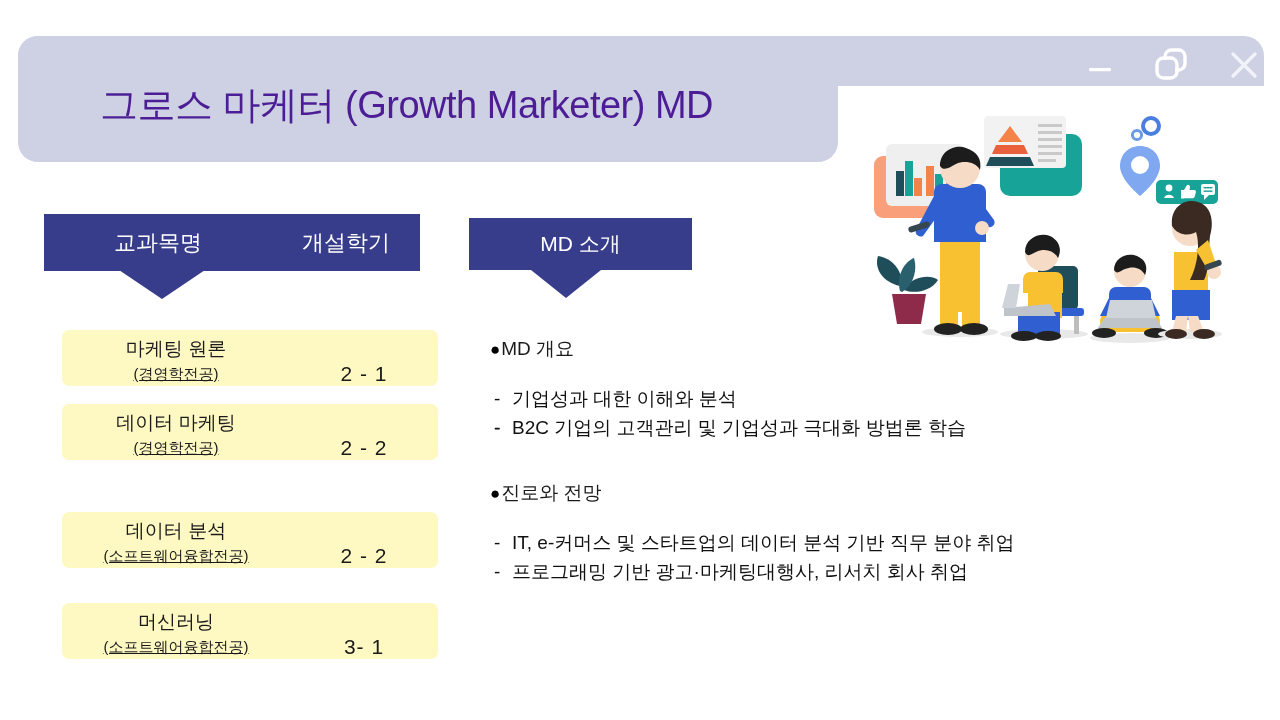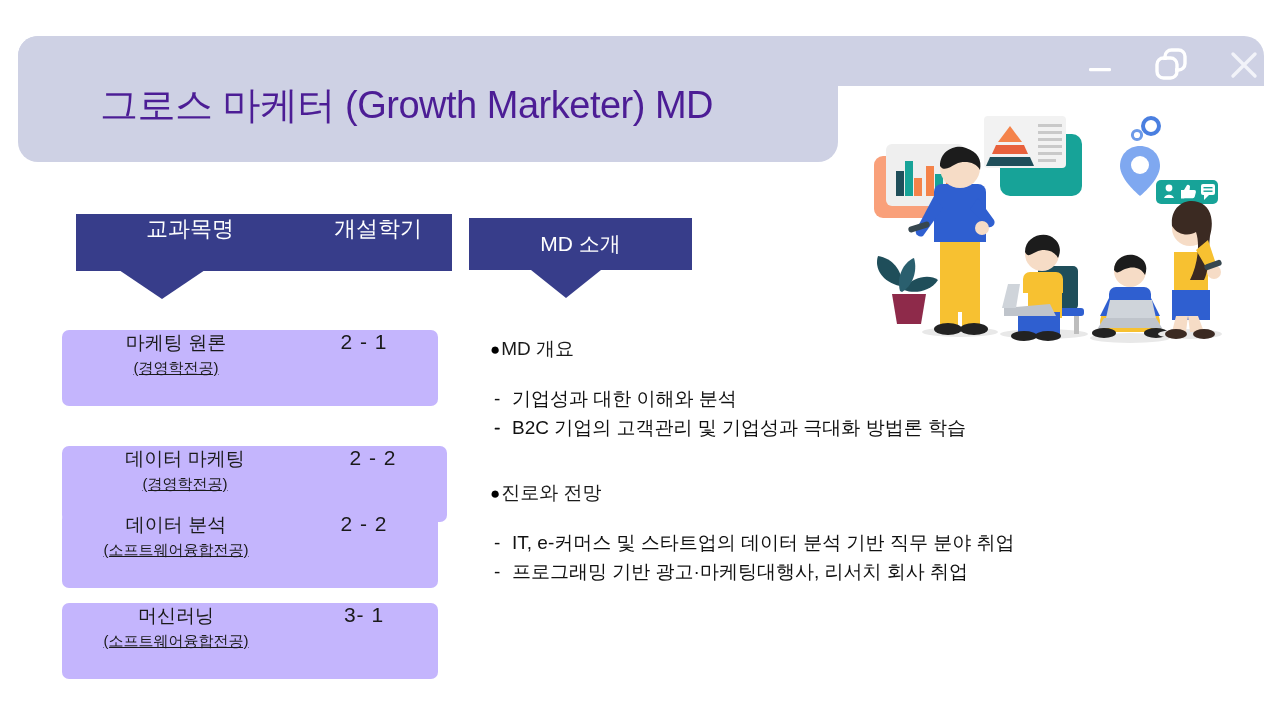--- a/index.html
+++ b/index.html
@@ -78,27 +78,27 @@
     top: 86px;
     width: 420px;
     height: 285px;
     z-index: 5;
   }
   .illustration svg { display: block; width: 100%; height: 100%; }
 
   
   .table-header {
     position: absolute;
-    left: 76px;
+    left: 44px;
     top: 214px;
     width: 376px;
     height: 57px;
     background: #373d8a;
     display: flex;
-    align-items: flex-start;
+    align-items: center;
   }
   .table-header .th {
     font-size: 22px;
     color: #ffffff;
     font-weight: 400;
     text-align: center;
   }
   .th-name { width: 228px; }
   .th-term { width: 148px; }
   .header-arrow {
@@ -109,43 +109,43 @@
     height: 0;
     border-left: 43px solid transparent;
     border-right: 43px solid transparent;
     border-top: 29px solid #373d8a;
   }
 
   .row {
     position: absolute;
     left: 62px;
     width: 376px;
-    height: 76px;
-    background: #c4b5fd;
+    height: 56px;
+    background: #fef9c3;
     border-radius: 7px;
     display: flex;
-    align-items: flex-start;
+    align-items: flex-end;
   }
   .row-title {
     width: 228px;
     text-align: center;
     font-size: 19px;
     line-height: 25px;
     color: #1a1a1a;
   }
   .row-title .sub { font-size: 15px; display: block; text-decoration: underline; }
   .row-term {
     width: 148px;
     text-align: center;
     font-size: 21px;
     color: #1a1a1a;
     letter-spacing: 1px;
   }
   #row-0 { top: 330px; }
-  #row-1 { top: 446px; padding-left: 9px; }
+  #row-1 { top: 404px; }
   #row-2 { top: 512px; }
   #row-3 { top: 603px; }
 
   
   .md-header {
     position: absolute;
     left: 469px;
     top: 218px;
     width: 223px;
     height: 52px;

